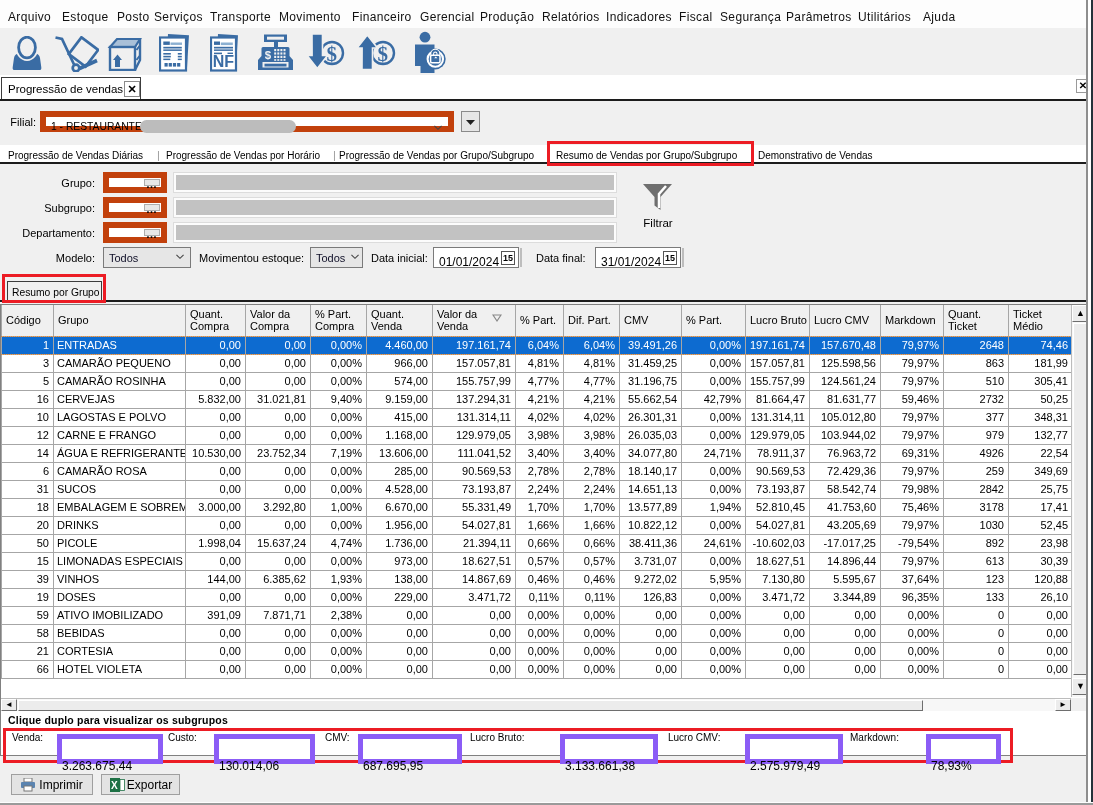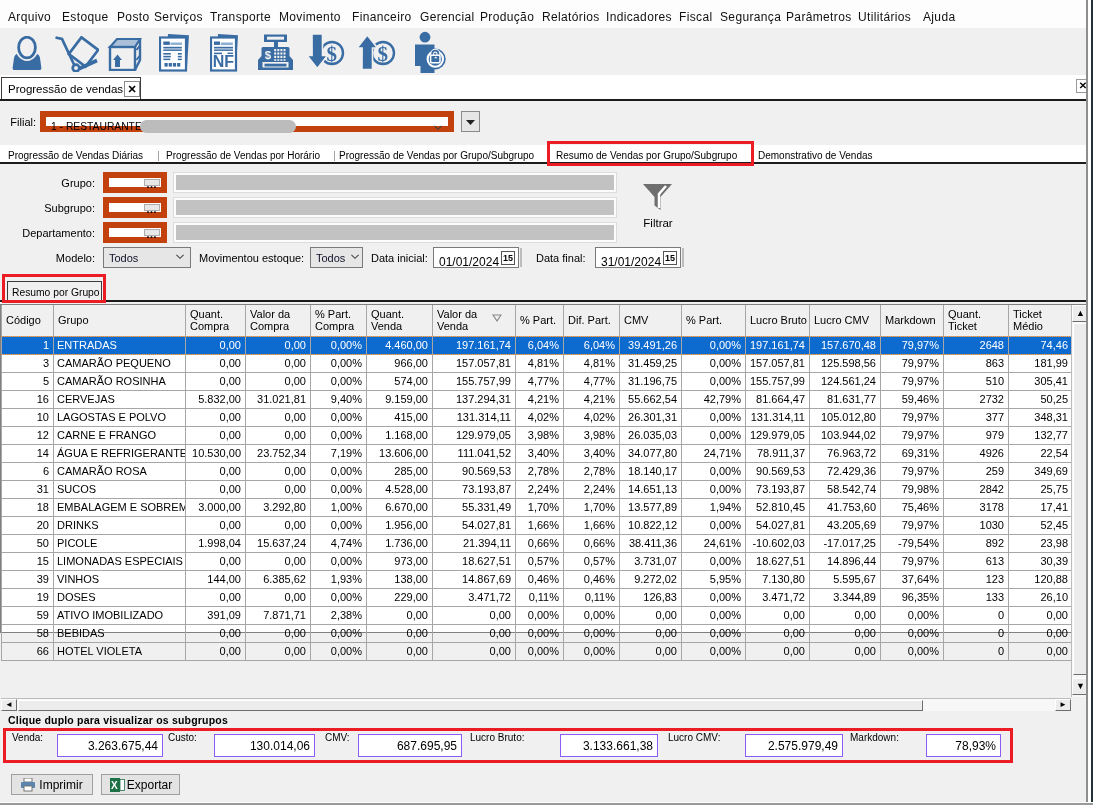--- a/index.html
+++ b/index.html
@@ -22,36 +22,36 @@
 .sep{position:absolute;top:149px;color:#999;font-size:11px}
 .redbox{border:3px solid #ec1c24;background:transparent}
 label.r{position:absolute;text-align:right;font-size:11px;color:#000}
 .inp{position:absolute;background:#fff;border:6px solid #c2410c}
 .dots{position:absolute;right:1px;top:1px;bottom:1px;width:16px;background:#e7e7e7;border:1px solid #adadad;
  text-align:center;line-height:8px;font-weight:bold;letter-spacing:1px;font-size:11px}
 .gbar{position:absolute;background:#c2c2c2;border:2px solid #fcfcfc;outline:1px solid #dcdcdc}
 .combo{position:absolute;background:#e6e6e6;border:1px solid #7a7a7a;font-size:11px;padding:4px 0 0 5px;color:#101028}
 .chev{position:absolute;right:6px;top:5px;width:8px;height:8px}
 .datef{position:absolute;background:#fff;border:1px solid #7a7a7a;font-size:12px;padding:7px 0 0 5px}
-.grid{left:0;top:304px;width:1090px;height:329px;border:1px solid #808080;background:#fff}
+.grid{left:0;top:304px;width:1090px;height:452px;border:1px solid #808080;background:#fff}
 table{border-collapse:collapse;table-layout:fixed;width:1071px;font-size:11px}
 td,th{border:1px solid #a6a6a6;overflow:hidden;white-space:nowrap;padding:0 4px 0 3px;height:18px}
 th{background:#f0f0f0;font-weight:normal;text-align:left;height:31px;line-height:12px;padding-left:4px;border-top:none}
 tr.h th{border-top:none}
 td.n{text-align:right}
 tr.sel td{background:#0d6bd0;color:#fff}
 .vbar{position:absolute;right:0;top:0;width:18px;height:392px;background:#f7f7f7;border-left:1px solid #bcbcbc}
 .hbar{position:absolute;left:0;top:393px;width:1072px;height:13px;background:#f7f7f7;border-top:1px solid #bcbcbc}
 .sbtn{position:absolute;background:#ececec;border-top:1px solid #fff;border-left:1px solid #fff;border-right:1.5px solid #6e6e6e;border-bottom:1.5px solid #6e6e6e;font-size:7px;text-align:center;color:#000}
 .thumb{position:absolute;background:#ececec;border-top:1px solid #fff;border-left:1px solid #fff;border-right:1.5px solid #6e6e6e;border-bottom:1.5px solid #6e6e6e}
 .statusb{left:8px;top:714px;font-weight:bold;font-size:10.5px;letter-spacing:0.2px}
 .sumbox{left:3px;top:728px;width:1010px;height:35px;border:3px solid #ec1c24}
 .slabel{position:absolute;top:732px;font-weight:normal;font-size:10px}
-.sfield{position:absolute;top:734px;height:23px;background:#fff;border:1px solid #8b5cf6;
- text-align:right;padding:4px 4px 0 0;font-size:12px}
+.sfield{position:absolute;top:734px;height:23px;background:#fff;border:5px solid #8b5cf6;
+ padding:20px 4px 0 0;font-size:12px}
 .btn{position:absolute;top:774px;height:21px;background:#e3e3e3;border:1px solid #9f9f9f;font-size:12px;
  text-align:center;padding-top:3px}
 .rightborder{left:1091px;top:0;width:2px;height:805px;background:#25323a}
 .rightwhite{left:1086px;top:0;width:5px;height:805px;background:#fff}
 .rightgray{position:absolute;left:1086px;top:0;width:2px;height:805px;background:#8e8e8e}
 .bottomline{left:0;top:802px;width:1093px;height:1px;background:#fdfdfd}
 .bottomgray{position:absolute;left:0;top:803px;width:1093px;height:2px;background:#9a9a9a}
 </style></head><body>
 
 <div class="abs menubar">
@@ -579,20 +579,38 @@
 <td class="n">0,00%</td>
 <td class="n">0,00</td>
 <td class="n">0,00%</td>
 <td class="n">0,00</td>
 <td class="n">0,00</td>
 <td class="n">0,00%</td>
 <td class="n">0</td>
 <td class="n">0,00</td>
 </tr>
 <tr>
+<td class="n">21</td>
+<td class="">CORTESIA</td>
+<td class="n">0,00</td>
+<td class="n">0,00</td>
+<td class="n">0,00%</td>
+<td class="n">0,00</td>
+<td class="n">0,00</td>
+<td class="n">0,00%</td>
+<td class="n">0,00%</td>
+<td class="n">0,00</td>
+<td class="n">0,00%</td>
+<td class="n">0,00</td>
+<td class="n">0,00</td>
+<td class="n">0,00%</td>
+<td class="n">0</td>
+<td class="n">0,00</td>
+</tr>
+<tr>
 <td class="n">66</td>
 <td class="">HOTEL VIOLETA</td>
 <td class="n">0,00</td>
 <td class="n">0,00</td>
 <td class="n">0,00%</td>
 <td class="n">0,00</td>
 <td class="n">0,00</td>
 <td class="n">0,00%</td>
 <td class="n">0,00%</td>
 <td class="n">0,00</td>

